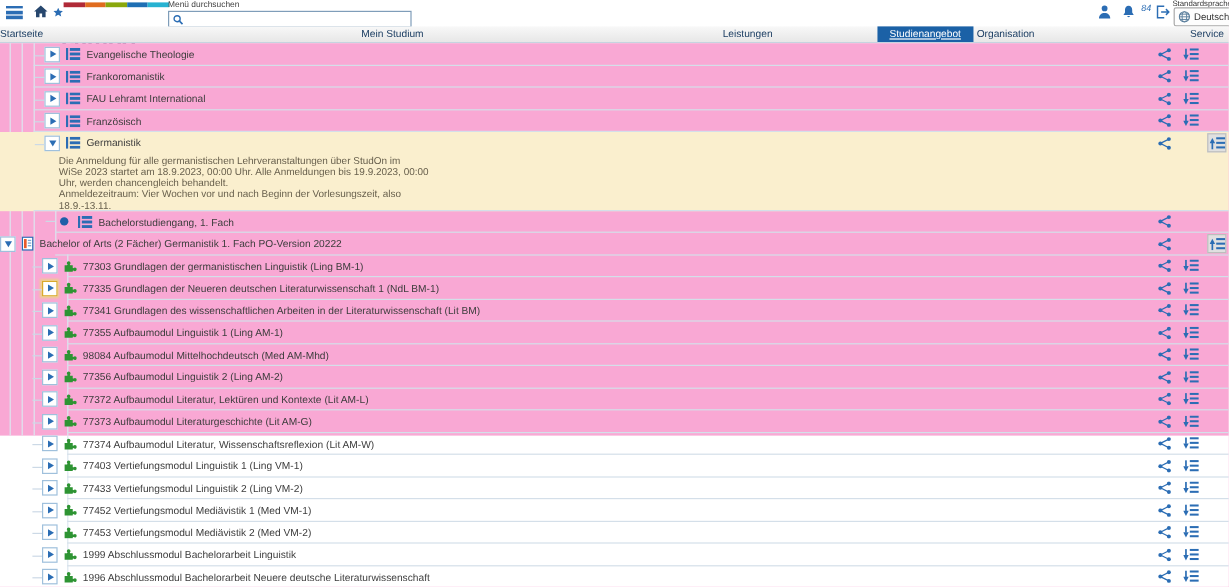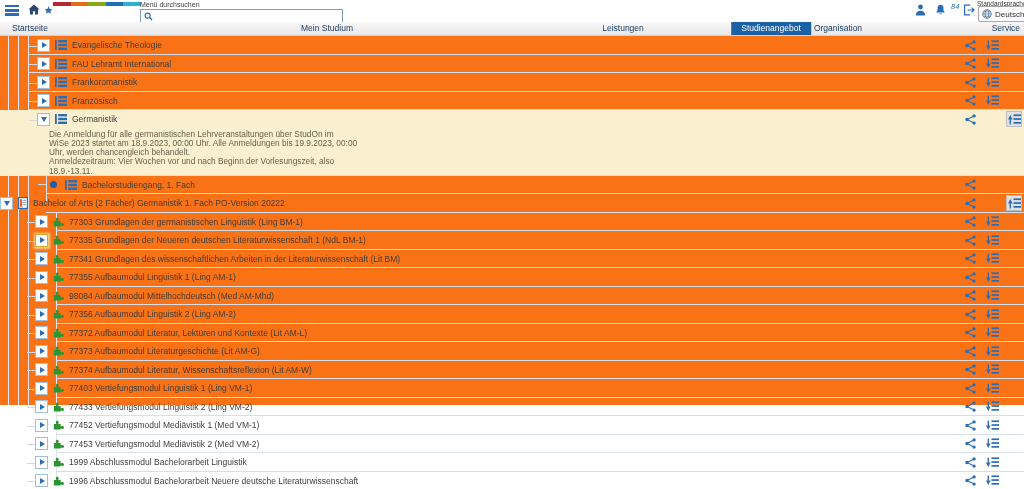--- a/index.html
+++ b/index.html
@@ -22,29 +22,29 @@
   .search-label{font-size:7px;color:#444;margin-bottom:1px;}
   .search-box{width:198px;height:12px;border:1px solid #7f9db9;background:#fff;display:flex;align-items:center;padding-left:3px;}
   .search-box input{border:none;outline:none;flex:1;font-size:8px;font-family:"Liberation Sans",sans-serif;height:10px;padding:0 2px;background:transparent;}
   .count{color:#2b6db4;font-size:7.5px;line-height:12px;}
   .lang-label{font-size:6.5px;color:#333;left:977px;top:0px;}
   .lang-box{left:978px;top:6px;width:44px;height:14px;border:1px solid #a9a9a9;border-radius:2px;background:#fdfdfd;display:flex;align-items:center;gap:3px;padding:0 3px;cursor:pointer;}
   .lang-box b{font-weight:normal;font-size:8px;color:#333;}
   
   .nav{position:relative;height:13px;background:linear-gradient(#f8f8f8,#e7e7e7);border-bottom:1px solid #c6d3e0;font-size:8.5px;color:#1c3e63;}
   .nav span{position:absolute;top:0;line-height:13px;cursor:pointer;white-space:nowrap;}
-  .n1{left:12px;}
+  .n1{left:0;}
   .n2{left:327px;transform:translateX(-50%);}
   .n3{left:623px;transform:translateX(-50%);}
   .n4{left:771px;transform:translateX(-50%);}
   .n5{left:838px;transform:translateX(-50%);}
   .n6{right:4px;}
-  .nav .active{background:#1b61a6;color:#fff;padding:0 10px;}
+  .nav .active{background:#1b61a6;color:#fff;text-decoration:underline;padding:0 10px;}
   
-  .tree{position:relative;height:369px;background:#f97316;}
+  .tree{position:relative;height:327px;background:#f9a8d4;}
   .vline{position:absolute;width:1px;background:#dde6ef;}
   .t-row{position:relative;height:18.5px;display:flex;align-items:center;background:transparent;}
   .t-row::after{content:'';position:absolute;right:0;bottom:0;border-bottom:1px solid #d4dfe9;}
   .sep28::after{left:28px;}
   .sep46::after{left:46px;}
   .sep56::after{left:56px;}
   .nosep::after{border-bottom:none;}
   .kind-subject{padding-left:37px;}
   .kind-degree{padding-left:47px;}
   .kind-program{}
@@ -205,21 +205,21 @@
         <span class="ticon">
           <svg width="12" height="10" viewBox="0 0 12 10">
             <g fill="#2b6db4">
               <rect x="0" y="0" width="1.8" height="10"></rect>
               <rect x="3.2" y="0" width="8.8" height="2.4"></rect>
               <rect x="3.2" y="3.8" width="8.8" height="2.4"></rect>
               <rect x="3.2" y="7.6" width="8.8" height="2.4"></rect>
             </g>
           </svg>
         </span>
-        <span class="t-label">FAU Lehramt International</span>
+        <span class="t-label">Frankoromanistik</span>
         <span class="act share">
           <svg width="11" height="11" viewBox="0 0 12 12">
             <g fill="#2b6db4">
               <circle cx="9.9" cy="2.1" r="1.8"></circle>
               <circle cx="2.1" cy="6" r="1.8"></circle>
               <circle cx="9.9" cy="9.9" r="1.8"></circle>
             </g>
             <path d="M2.1 6 9.9 2.1M2.1 6l7.8 3.9" stroke="#2b6db4" stroke-width="1.1" fill="none"></path>
           </svg>
         </span>
@@ -242,21 +242,21 @@
         <span class="ticon">
           <svg width="12" height="10" viewBox="0 0 12 10">
             <g fill="#2b6db4">
               <rect x="0" y="0" width="1.8" height="10"></rect>
               <rect x="3.2" y="0" width="8.8" height="2.4"></rect>
               <rect x="3.2" y="3.8" width="8.8" height="2.4"></rect>
               <rect x="3.2" y="7.6" width="8.8" height="2.4"></rect>
             </g>
           </svg>
         </span>
-        <span class="t-label">Frankoromanistik</span>
+        <span class="t-label">FAU Lehramt International</span>
         <span class="act share">
           <svg width="11" height="11" viewBox="0 0 12 12">
             <g fill="#2b6db4">
               <circle cx="9.9" cy="2.1" r="1.8"></circle>
               <circle cx="2.1" cy="6" r="1.8"></circle>
               <circle cx="9.9" cy="9.9" r="1.8"></circle>
             </g>
             <path d="M2.1 6 9.9 2.1M2.1 6l7.8 3.9" stroke="#2b6db4" stroke-width="1.1" fill="none"></path>
           </svg>
         </span>

